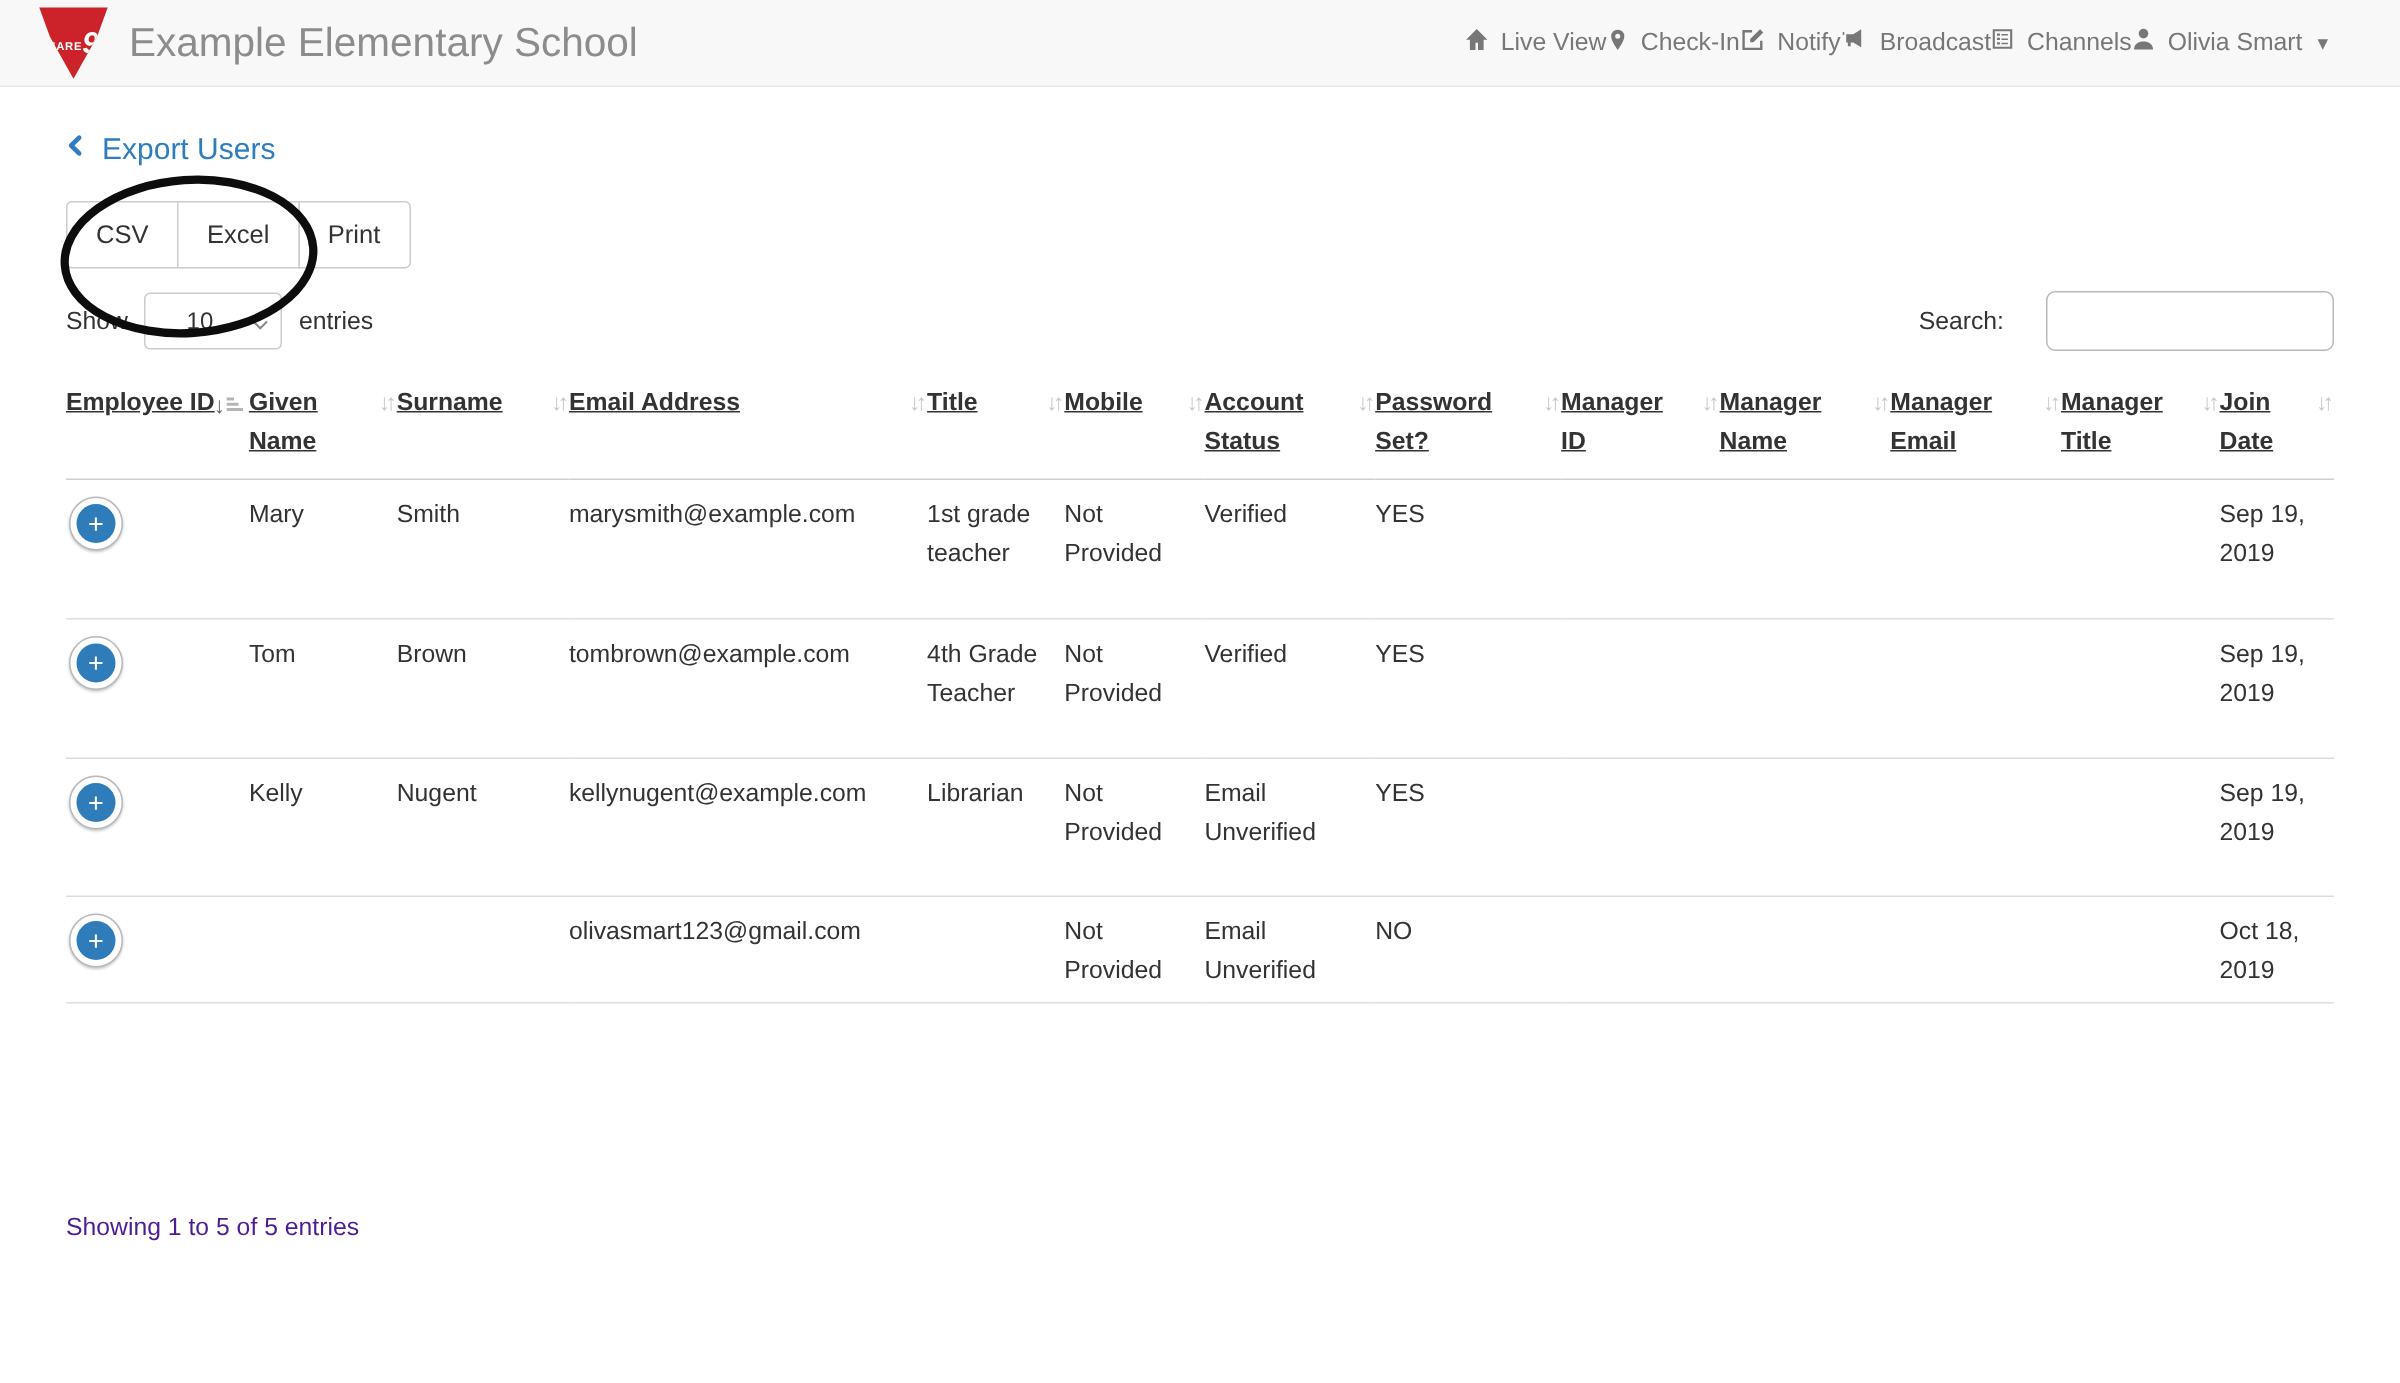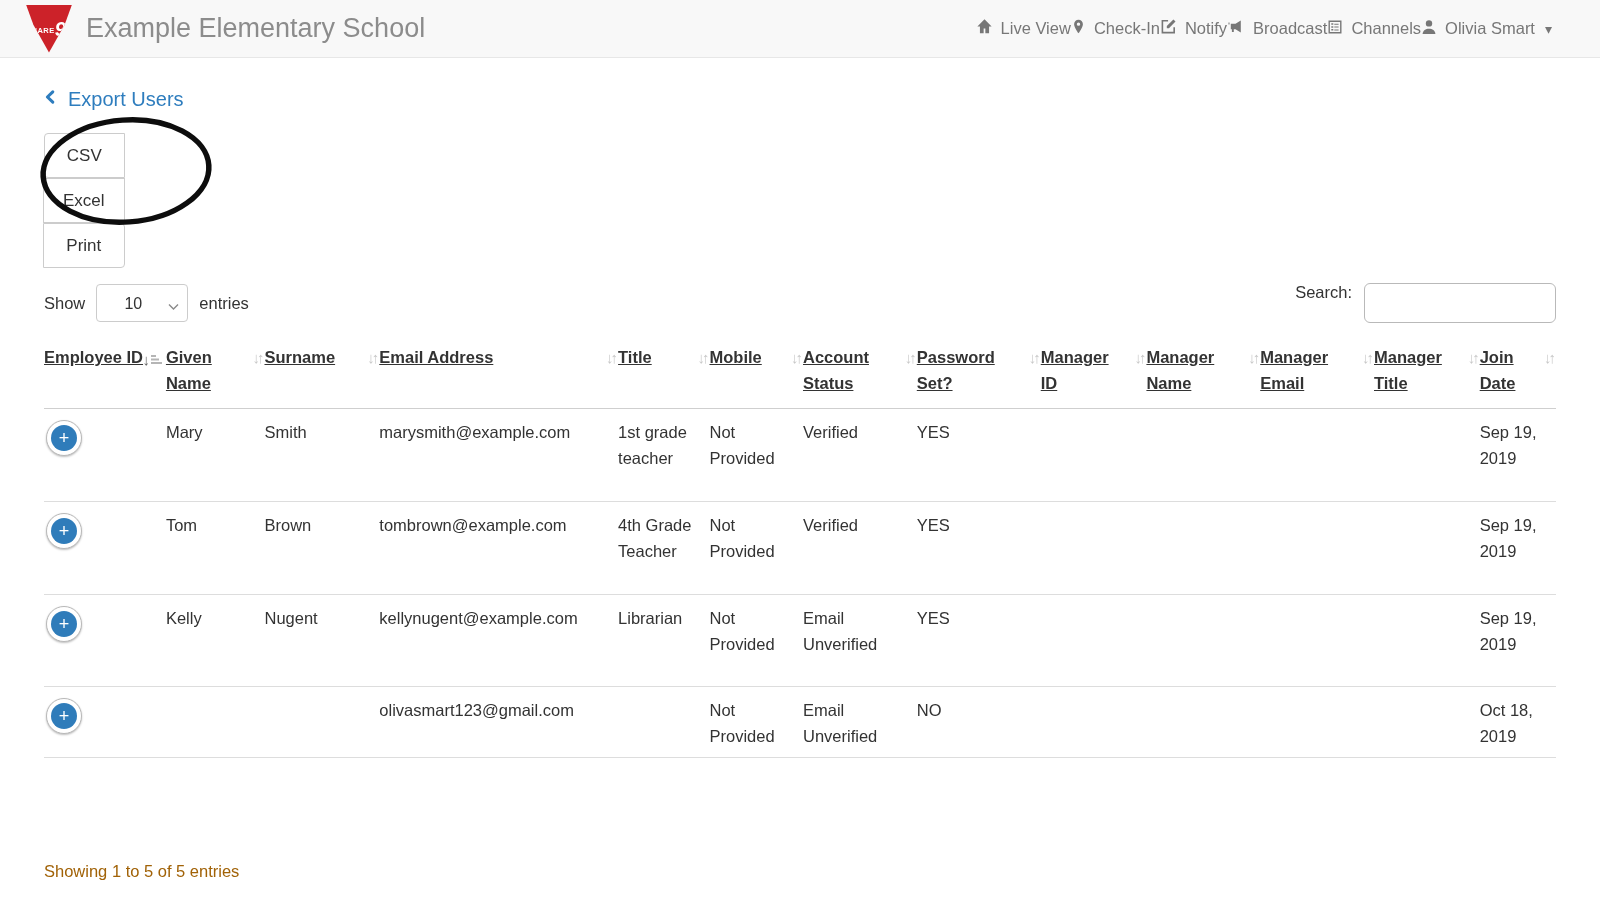--- a/index.html
+++ b/index.html
@@ -31,37 +31,37 @@
   .nav{margin-left:auto;display:flex;align-items:center;}
   .nav-item{display:flex;align-items:center;gap:8px;color:#777;font-size:16.5px;cursor:pointer;white-space:nowrap;}
   .nav-item svg{fill:#777;}
   .caret-down::before{content:"▾";font-size:14px;color:#777;margin-left:2px;}
   
   .main{padding:0 44px;position:relative;}
   .back-link{
     margin-top:30px;display:inline-flex;align-items:center;gap:11px;
     color:var(--accent_blue);font-size:20px;cursor:pointer;
   }
-  .btn-toolbar{margin-top:22px;display:inline-flex;flex-direction:column;}
+  .btn-toolbar{margin-top:22px;display:inline-flex;}
   .btn{
     height:45px;padding:0 19px;background:#fff;border:1px solid #ccc;
     font-size:17px;color:#333;margin-left:-1px;cursor:pointer;
     font-family:inherit;
   }
   .btn:first-child{border-radius:4px 0 0 4px;margin-left:0;}
   .btn:last-child{border-radius:0 4px 4px 0;}
   .controls-row{margin-top:15px;display:flex;align-items:center;font-size:16.5px;color:#333;}
   .select-wrap{position:relative;display:inline-block;margin:0 11px;}
   .length-select{
     width:92px;height:38px;border:1px solid #ccc;border-radius:4px;background:#fff;
     font-size:16px;color:#333;appearance:none;-webkit-appearance:none;
     text-align:center;text-align-last:center;padding-right:18px;font-family:inherit;
   }
   .select-caret{position:absolute;right:9px;top:50%;transform:translateY(-40%);pointer-events:none;}
-  .search-box{margin-left:auto;display:flex;align-items:flex-start;gap:12px;}
+  .search-box{margin-left:auto;display:flex;align-items:center;gap:28px;}
   .search-input{
     width:192px;height:40px;border:1px solid #b9b9b9;border-radius:6px;
     font-size:16px;padding:0 10px;font-family:inherit;outline:none;
   }
   
   table{margin-top:14px;width:100%;border-collapse:collapse;table-layout:fixed;border-bottom:1px solid #ddd;}
   th{
     text-align:left;vertical-align:top;font-size:16.5px;font-weight:bold;color:#333;
     padding:8px 20px 12px 0;line-height:1.55;position:relative;
     border-bottom:1px solid #cfcfcf;cursor:pointer;text-decoration:underline;
@@ -80,21 +80,21 @@
     box-shadow:0 1px 2px rgba(0,0,0,.25);display:inline-flex;align-items:center;justify-content:center;
     cursor:pointer;margin-left:2px;
   }
   .plus-inner{
     width:26px;height:26px;border-radius:50%;background:var(--plus_blue);
     display:flex;align-items:center;justify-content:center;
   }
   .plus-inner::before{content:"+";color:#fff;font-size:18px;line-height:1;margin-top:-1px;}
   
   .table-footer{display:flex;align-items:center;margin-top:104px;}
-  .summary{font-size:16.5px;color:#a16207;}
+  .summary{font-size:16.5px;color:#4c1d95;margin-top:36px;}
   .pagination{margin-left:auto;display:flex;border:1px solid #ddd;border-radius:5px;overflow:hidden;background:#fff;}
   .page-btn{
     height:46px;display:flex;align-items:center;justify-content:center;
     padding:0 18px;font-size:16.5px;color:#777;background:#fff;cursor:pointer;
     border-left:1px solid #ddd;
   }
   .page-btn:first-child{border-left:none;}
   .page-btn.active{background:var(--active_page_blue);color:#fff;min-width:46px;}
   
   .annotation{position:absolute;top:110px;left:28px;pointer-events:none;z-index:5;}

